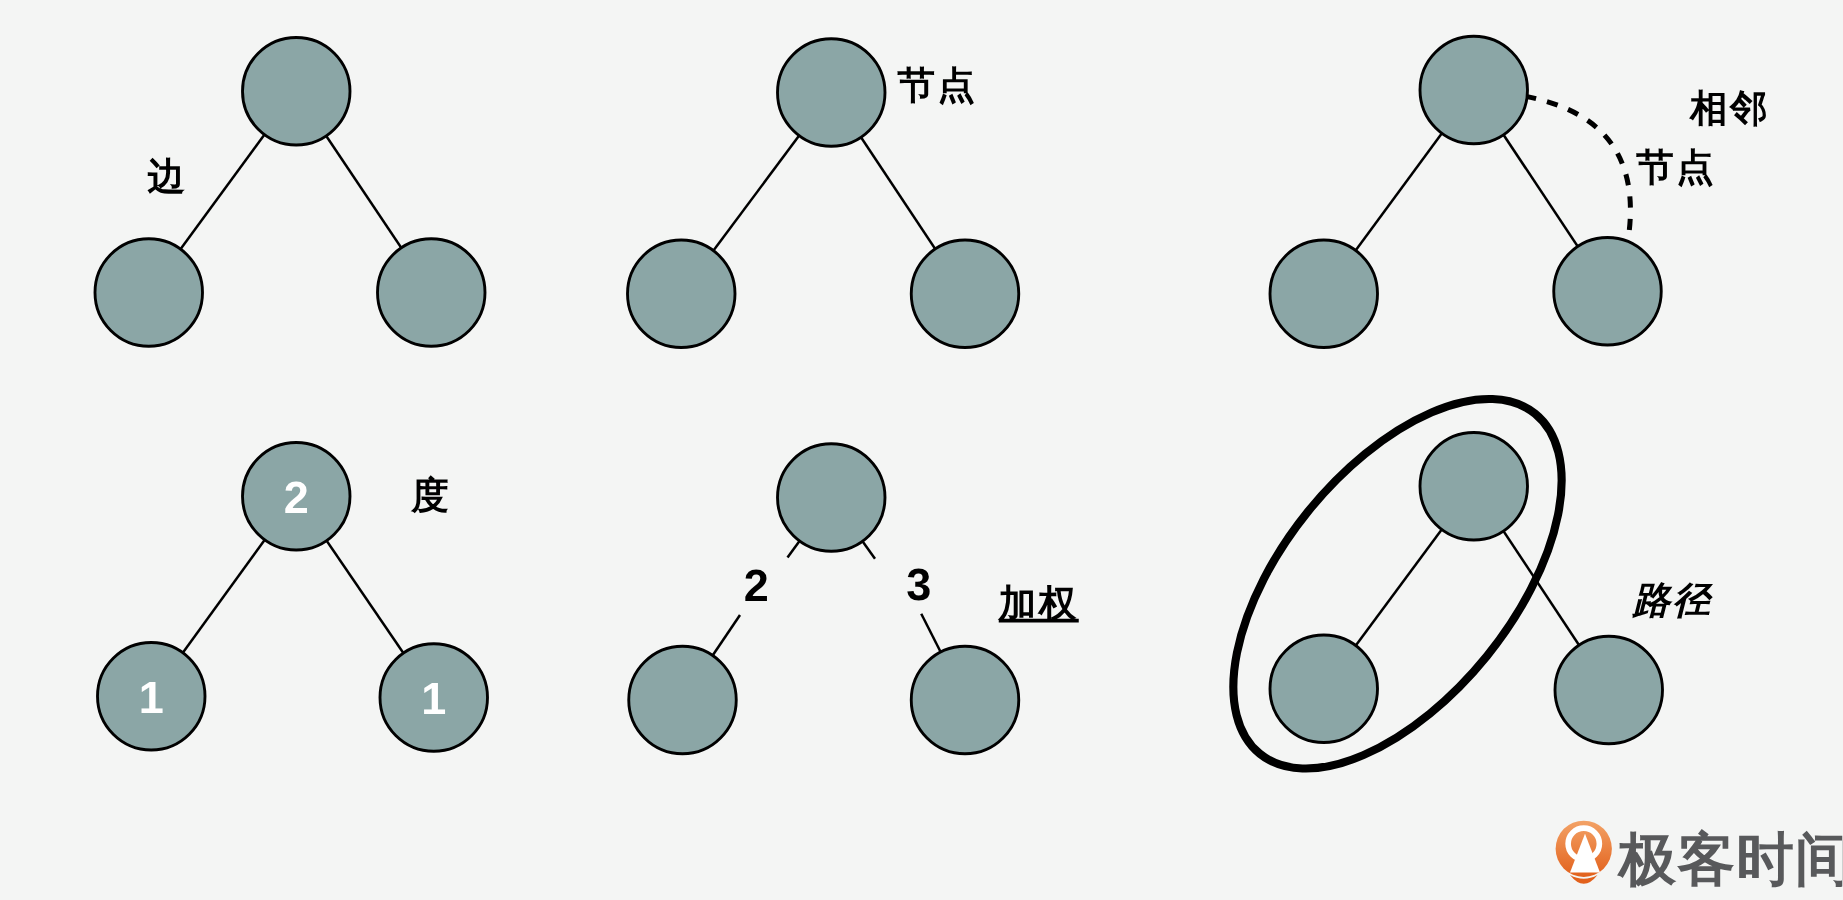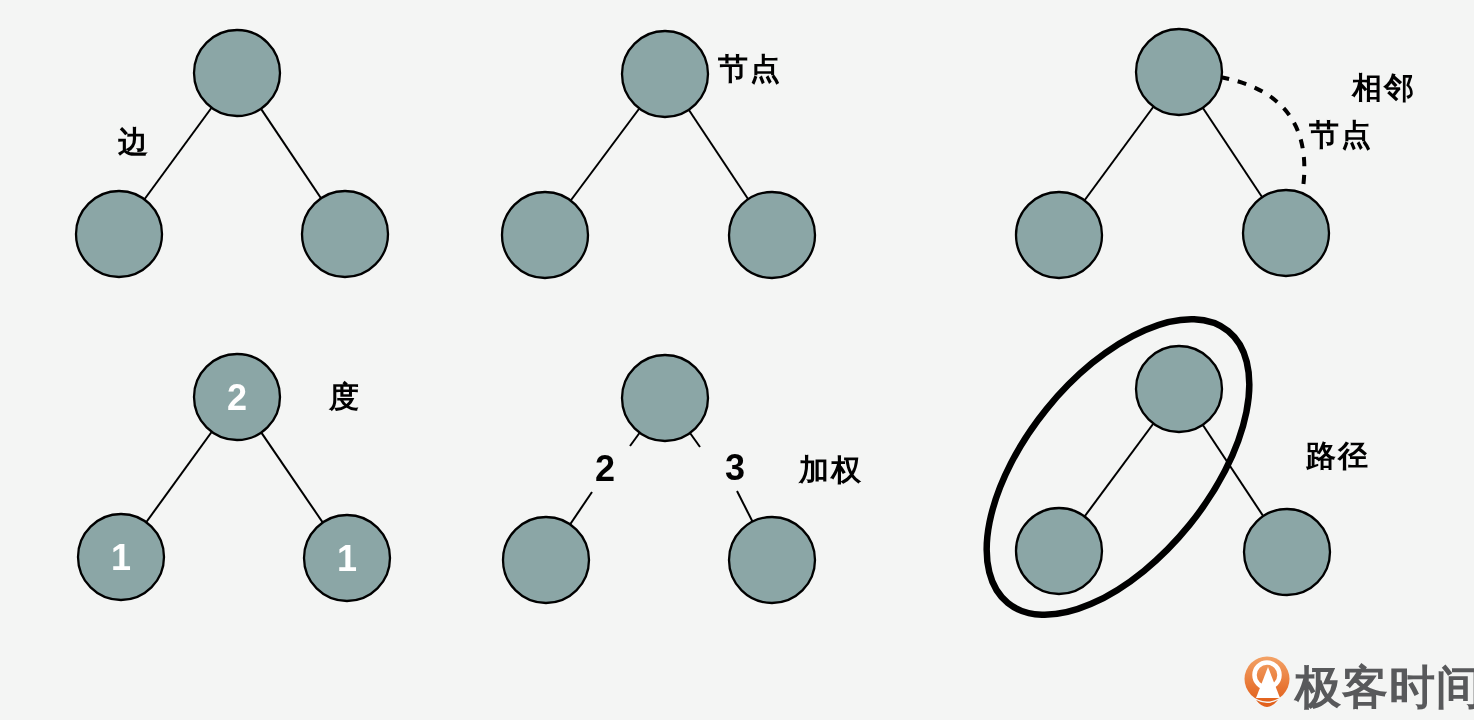--- a/index.html
+++ b/index.html
@@ -144,19 +144,19 @@
   <div class="lbl" style="left:1384px; top:88px;">相邻</div>
   <div class="lbl" style="left:1341px; top:135px;">节点</div>
 
   <div class="lbl" style="left:345px; top:397px;">度</div>
   <div class="node-val" style="left:237px; top:398px;">2</div>
   <div class="node-val" style="left:121px; top:558px;">1</div>
   <div class="node-val" style="left:347px; top:559px;">1</div>
 
   <div class="weight-val" style="left:605px; top:469px;">2</div>
   <div class="weight-val" style="left:735px; top:468px;">3</div>
-  <div class="lbl" style="left:831px; top:470px;">加权</div>
+  <div class="lbl" style="left:831px; top:484px;text-decoration:underline;">加权</div>
 
-  <div class="lbl" style="left:1338px; top:456px;">路径</div>
+  <div class="lbl" style="left:1338px; top:481px;font-style:italic;">路径</div>
 
   <div class="logo-text">极客时间</div>
 
 </div>
 
 </body></html>

